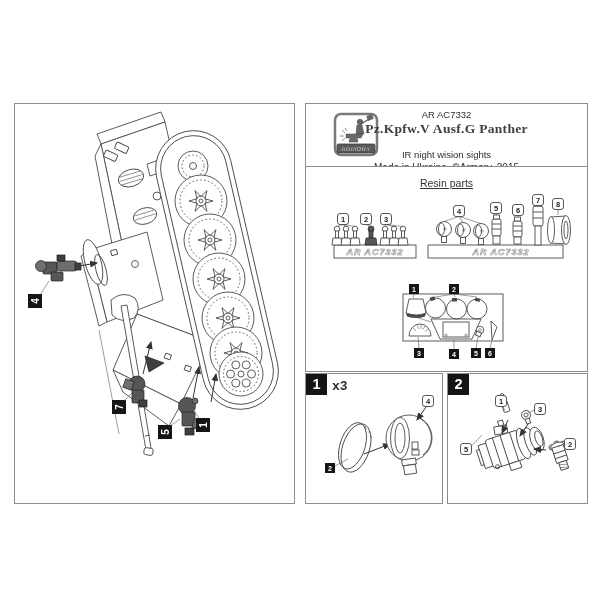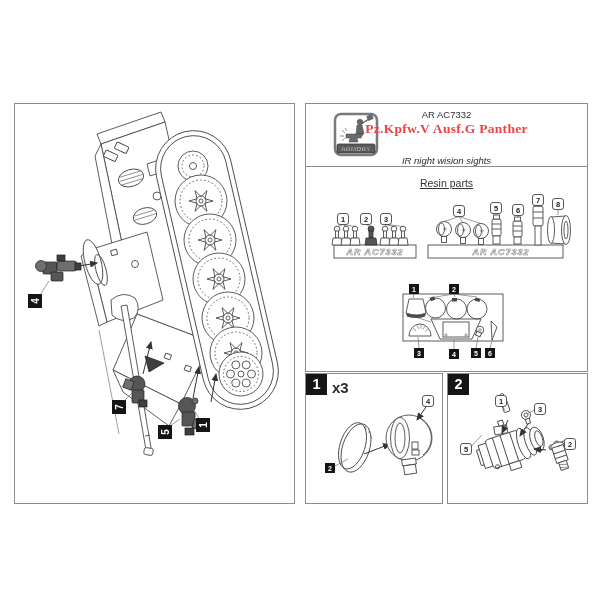--- a/index.html
+++ b/index.html
@@ -9,35 +9,35 @@
   }
   .box{position:absolute;border:1px solid #8c8c8c;background:#fff;box-sizing:border-box;}
   #tank-box{left:14px;top:103px;width:281px;height:401px;}
   #header-box{left:305px;top:103px;width:283px;height:64px;}
   #parts-box{left:305px;top:166px;width:283px;height:206px;}
   #step1-box{left:305px;top:373px;width:138px;height:131px;}
   #step2-box{left:447px;top:373px;width:141px;height:131px;}
 
   .header-text{position:absolute;left:0;right:0;top:5px;text-align:center;}
   .code{font-size:9.5px;}
-  .title{font-family:"Liberation Serif", serif;font-weight:bold;font-size:13.5px;letter-spacing:.3px;margin-top:1px;color:#ef4444;}
-  .sub{font-size:9.5px;margin-top:18px;font-style:italic;}
+  .title{font-family:"Liberation Serif", serif;font-weight:bold;font-size:13.5px;letter-spacing:.3px;margin-top:1px;color:#404040;}
+  .sub{font-size:9.5px;margin-top:12px;}
   .variant{font-size:9.5px;}
   .origin{font-size:10px;margin-top:2px;}
   #logo{position:absolute;left:27px;top:8px;}
 
   .section-title{position:absolute;left:0;right:0;text-align:center;font-size:10.5px;
     text-decoration:underline;color:#333;}
   #resin-title{top:10px;}
   #pe-title{top:103px;}
   .diag{position:absolute;}
 
   .step-num{position:absolute;left:0;top:0;width:21px;height:21px;background:#151515;color:#fff;
     font-weight:bold;font-size:14.5px;line-height:21px;text-align:center;}
-  .qty{position:absolute;left:26px;top:5px;font-size:15px;font-weight:bold;}
+  .qty{position:absolute;left:26px;top:5px;font-size:13px;font-weight:bold;font-family:Liberation Mono, monospace;}
   .step-svg{position:absolute;left:0;top:0;}
 
   
   svg text{font-family:"Liberation Sans", sans-serif;}
   .ln{fill:none;stroke:#4a4a4a;stroke-width:.9;}
   .thin{fill:none;stroke:#5a5a5a;stroke-width:.6;}
   .fw{fill:#ffffff;stroke:#4a4a4a;stroke-width:.9;}
   .fd{fill:#565656;stroke:#222;stroke-width:.7;}
   .fd2{fill:#6e6e6e;stroke:#222;stroke-width:.7;}
   .fd3{fill:#3f3f3f;stroke:#1a1a1a;stroke-width:.7;}

